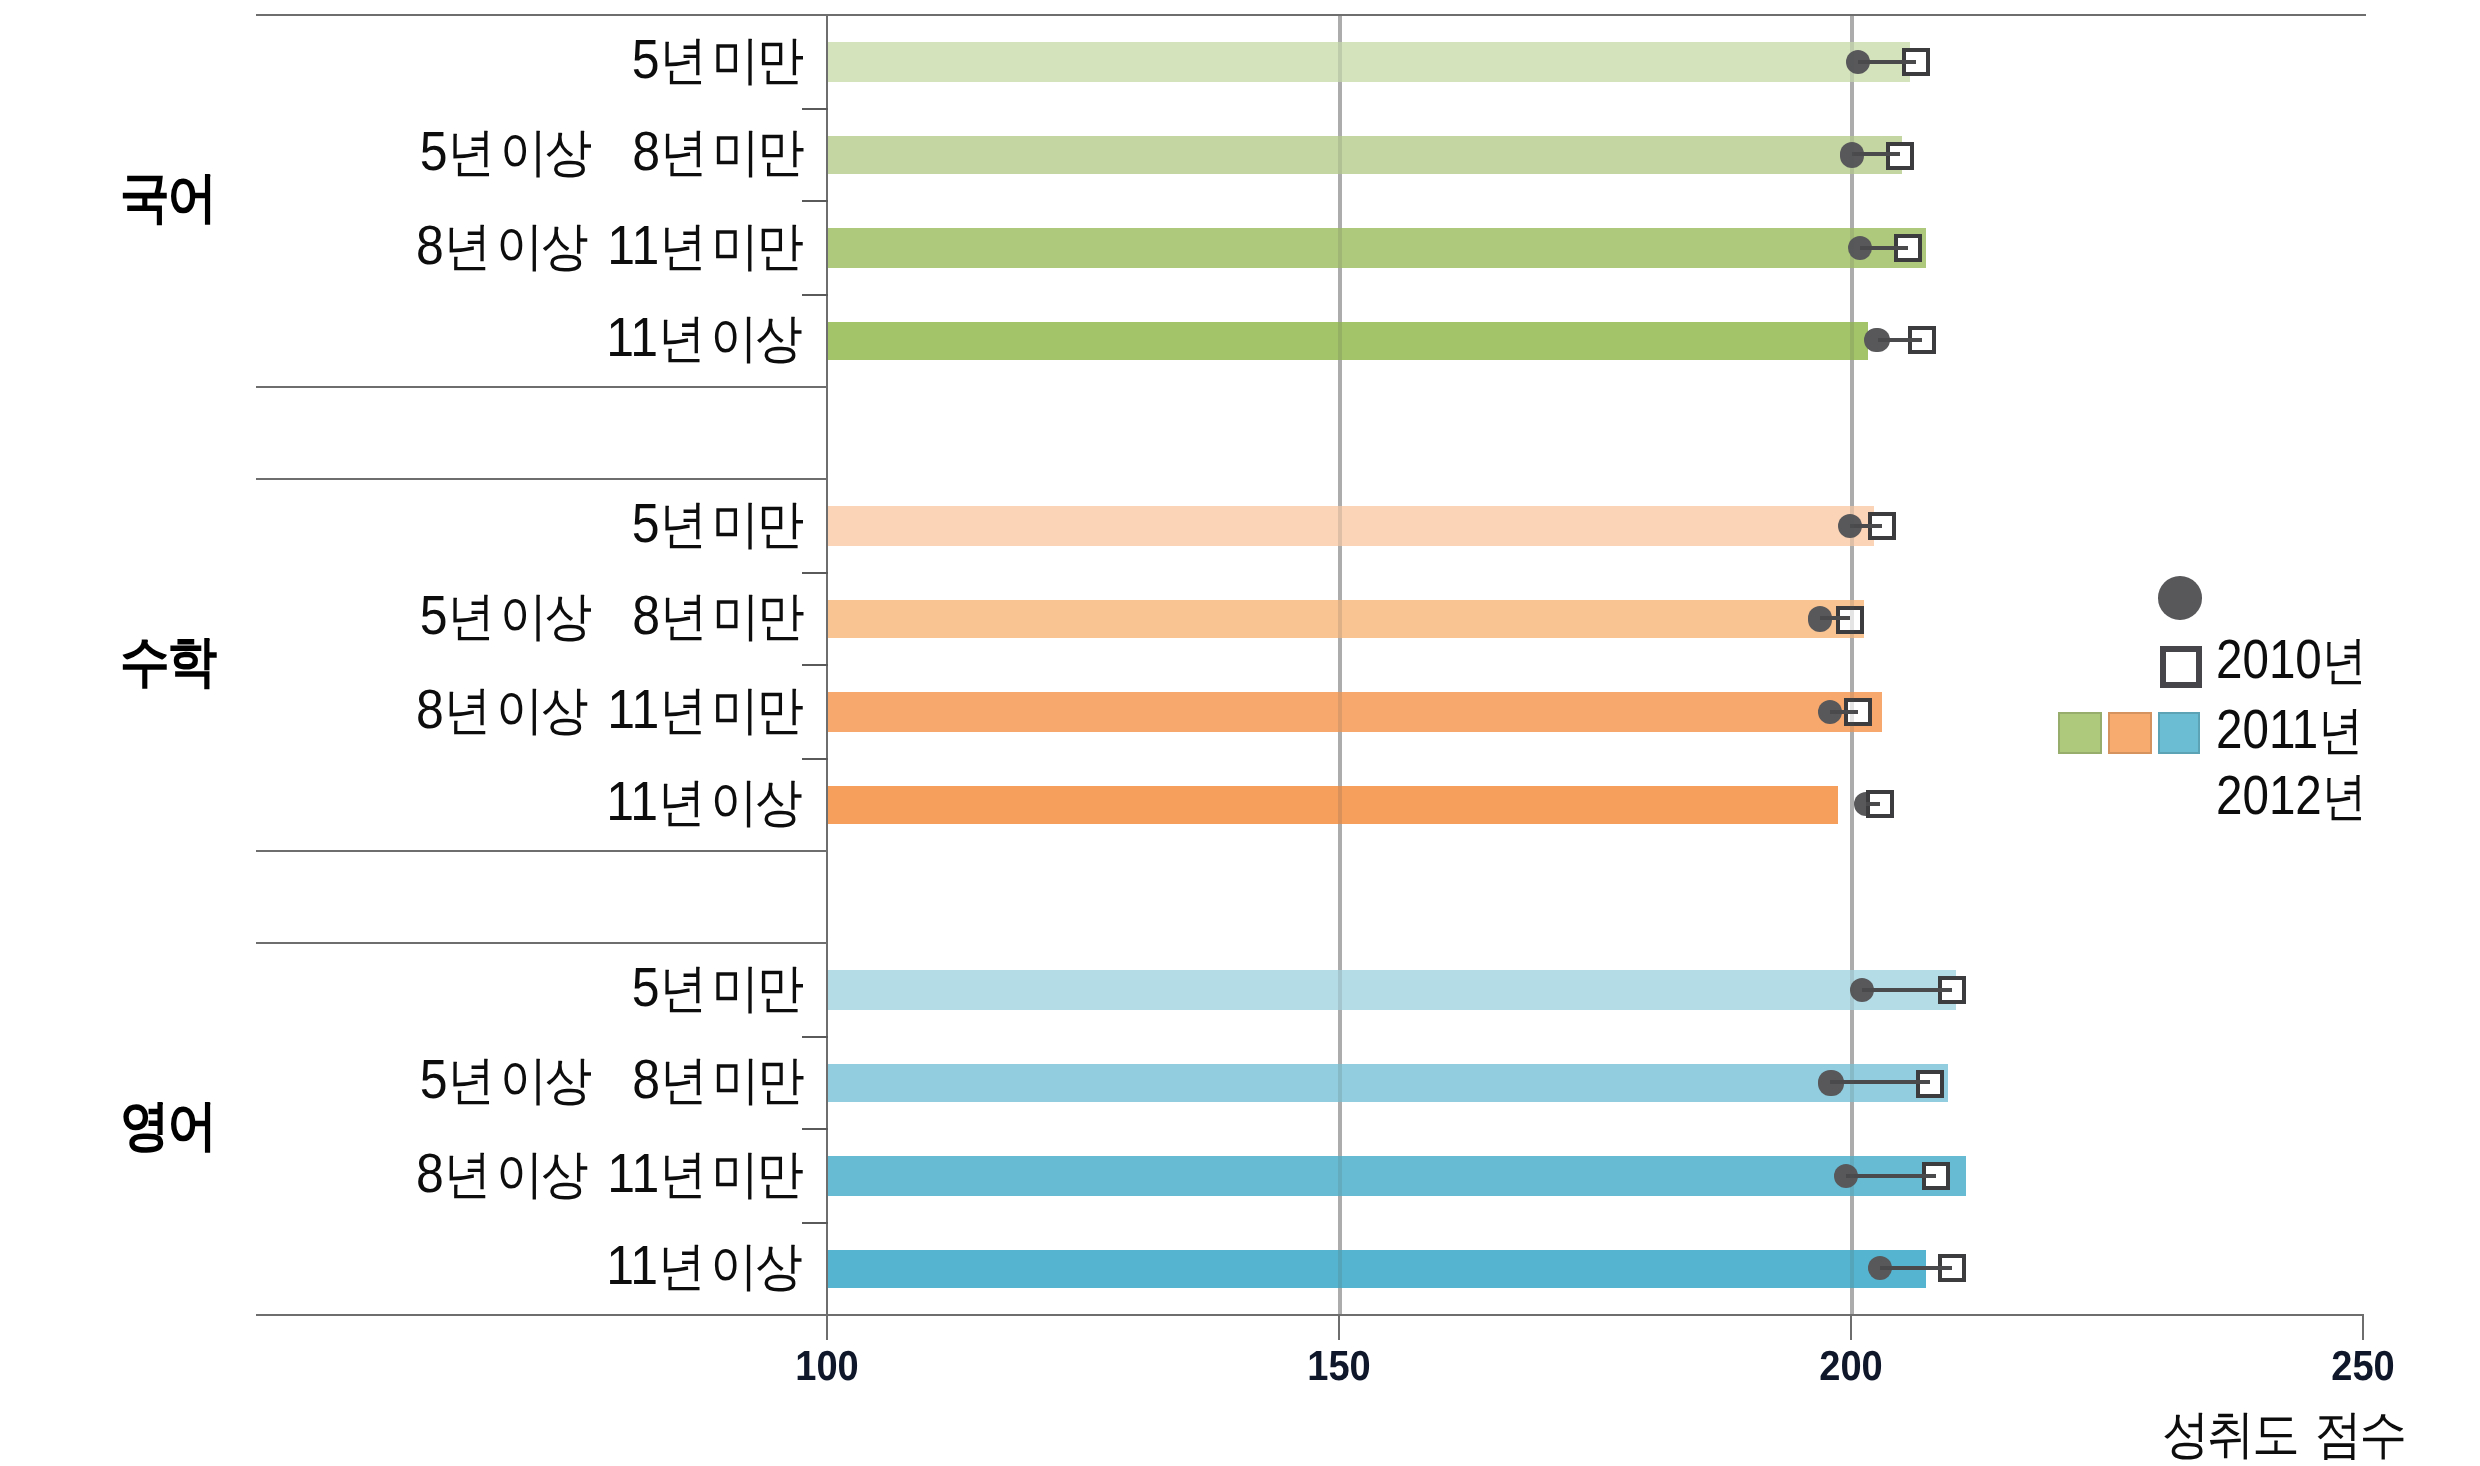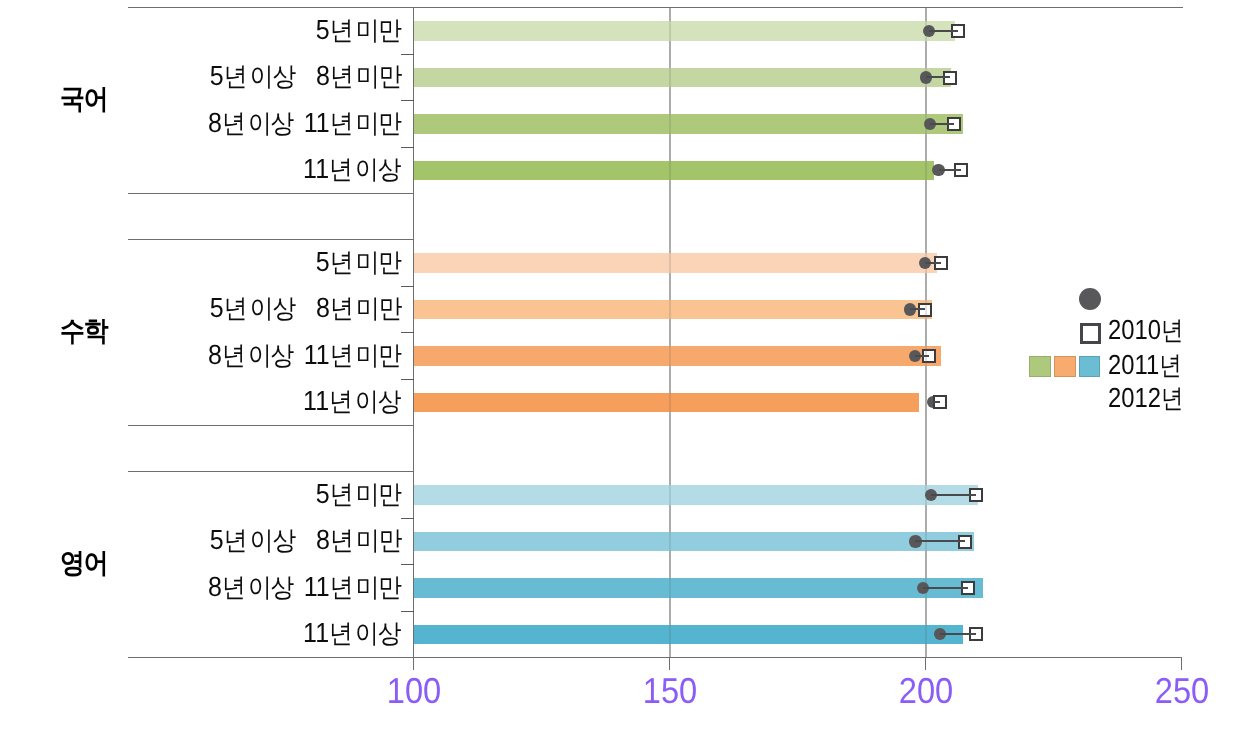--- a/index.html
+++ b/index.html
@@ -25,21 +25,21 @@
   
   .cat-label{position:absolute;white-space:pre;text-align:right;
              font-size:27.6px;font-weight:400;color:#0d0d0d;line-height:1;}
   .tx{display:inline-block;transform:scaleX(0.906);transform-origin:right center;}
   .kc{font-style:normal;font-size:26.2px;letter-spacing:-1.3px;}
   .wsp{display:inline-block;width:3.9px;}
   .grp-label{position:absolute;white-space:pre;font-size:27.8px;font-weight:600;
              color:#000;line-height:1;}
   .grp-label .kc{font-size:27.4px;letter-spacing:-1.2px;}
   .xtick-label{position:absolute;text-align:center;white-space:pre;
-               font-size:36px;font-weight:400;color:#8b5cf6;line-height:1;}
+               font-size:21px;font-weight:700;color:#0f172a;line-height:1;}
   .xaxis-title{position:absolute;white-space:pre;font-size:27.6px;font-weight:400;
                color:#0d0d0d;line-height:1;}
   .xaxis-title .wsp{width:9.5px;}
 
   
   .bar{position:absolute;}
   .connector{position:absolute;height:0;border-top:2.6px solid #4a4a4d;}
   .dot{position:absolute;border-radius:50%;background:#58585b;}
   .sq{position:absolute;box-sizing:border-box;background:#ffffff;border:2.6px solid #3c3c3f;}
 
@@ -62,20 +62,21 @@
     <span class="lg-dot" id="lg-icon-0" style="left: 1079.2px; top: 288px; width: 21.8px; height: 21.8px;"></span>
     <span class="lg-sq" id="lg-icon-1" style="left: 1079.7px; top: 322.8px; width: 21.3px; height: 21.3px;"></span>
     <span class="lg-swatch" id="lg-sw-0" style="left: 1029.1px; top: 355.8px; width: 21.6px; height: 21px; background: rgb(174, 201, 124); border: 1px solid rgb(150, 173, 107);"></span>
     <span class="lg-swatch" id="lg-sw-1" style="left: 1054px; top: 355.8px; width: 21.6px; height: 21px; background: rgb(248, 171, 110); border: 1px solid rgb(213, 147, 95);"></span>
     <span class="lg-swatch" id="lg-sw-2" style="left: 1078.6px; top: 355.8px; width: 21.6px; height: 21px; background: rgb(107, 189, 212); border: 1px solid rgb(92, 163, 182);"></span>
     <div class="lg-label" id="lg-text-0" style="left: 1107.6px; top: 283.2px;"><span class="tx" style="transform-origin: left center;">2010<i class="kc">년</i></span></div>
     <div class="lg-label" id="lg-text-1" style="left: 1107.6px; top: 317.6px;"><span class="tx" style="transform-origin: left center;">2011<i class="kc">년</i></span></div>
     <div class="lg-label" id="lg-text-2" style="left: 1107.6px; top: 351px;"><span class="tx" style="transform-origin: left center;">2012<i class="kc">년</i></span></div>
   </div>
 
+  <div class="xaxis-title" id="xaxis-title" style="left: 1081.2px; top: 703.4px;"><span class="tx" style="transform-origin: left center;"><i class="kc">성</i><i class="kc">취</i><i class="kc">도</i><span class="wsp"></span><i class="kc">점</i><i class="kc">수</i></span></div>
 
 <div class="sep-line" style="left: 128.2px; top: 7.3px; width: 1054.35px;"></div>
     <div class="sep-line" style="left: 128.2px; top: 192.9px; width: 285.5px;"></div>
     <div class="sep-line" style="left: 128.2px; top: 239.3px; width: 285.5px;"></div>
     <div class="sep-line" style="left: 128.2px; top: 424.9px; width: 285.5px;"></div>
     <div class="sep-line" style="left: 128.2px; top: 471.3px; width: 285.5px;"></div>
     <div class="sep-line" style="left: 128.2px; top: 656.9px; width: 285.5px;"></div>
     <div class="gridline" style="left: 669px; top: 7.9px; height: 649.6px;"></div>
     <div class="gridline" style="left: 925px; top: 7.9px; height: 649.6px;"></div>
     <div class="yaxis" style="left: 413.1px; top: 7.3px; height: 650.8px;"></div>

